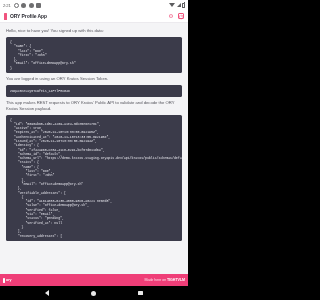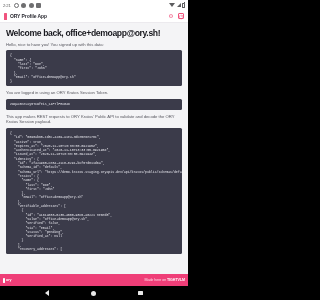--- a/index.html
+++ b/index.html
@@ -264,21 +264,20 @@
       <span class="ab-ic">
         <span class="glyph">⚙</span>
       </span>
       <span class="ab-ic boxed">
         <span class="glyph">⏻</span>
       </span>
     </span>
   </div>
 
   <div class="content">
-    <h1 class="welcome">Welcome back, office+demoapp@ory.sh!</h1>
     <p class="lead">Hello, nice to have you! You signed up with this data:</p>
     <pre class="code">{
   "name": {
     "last": "Doe",
     "first": "John"
   },
   "email": "office+demoapp@ory.sh"
 }</pre>
     <p class="para">You are logged in using an ORY Kratos Session Token.</p>
     <pre class="token">zWqaX5SeLXy5TCwfeiS_14P7lFRXG4O</pre>

